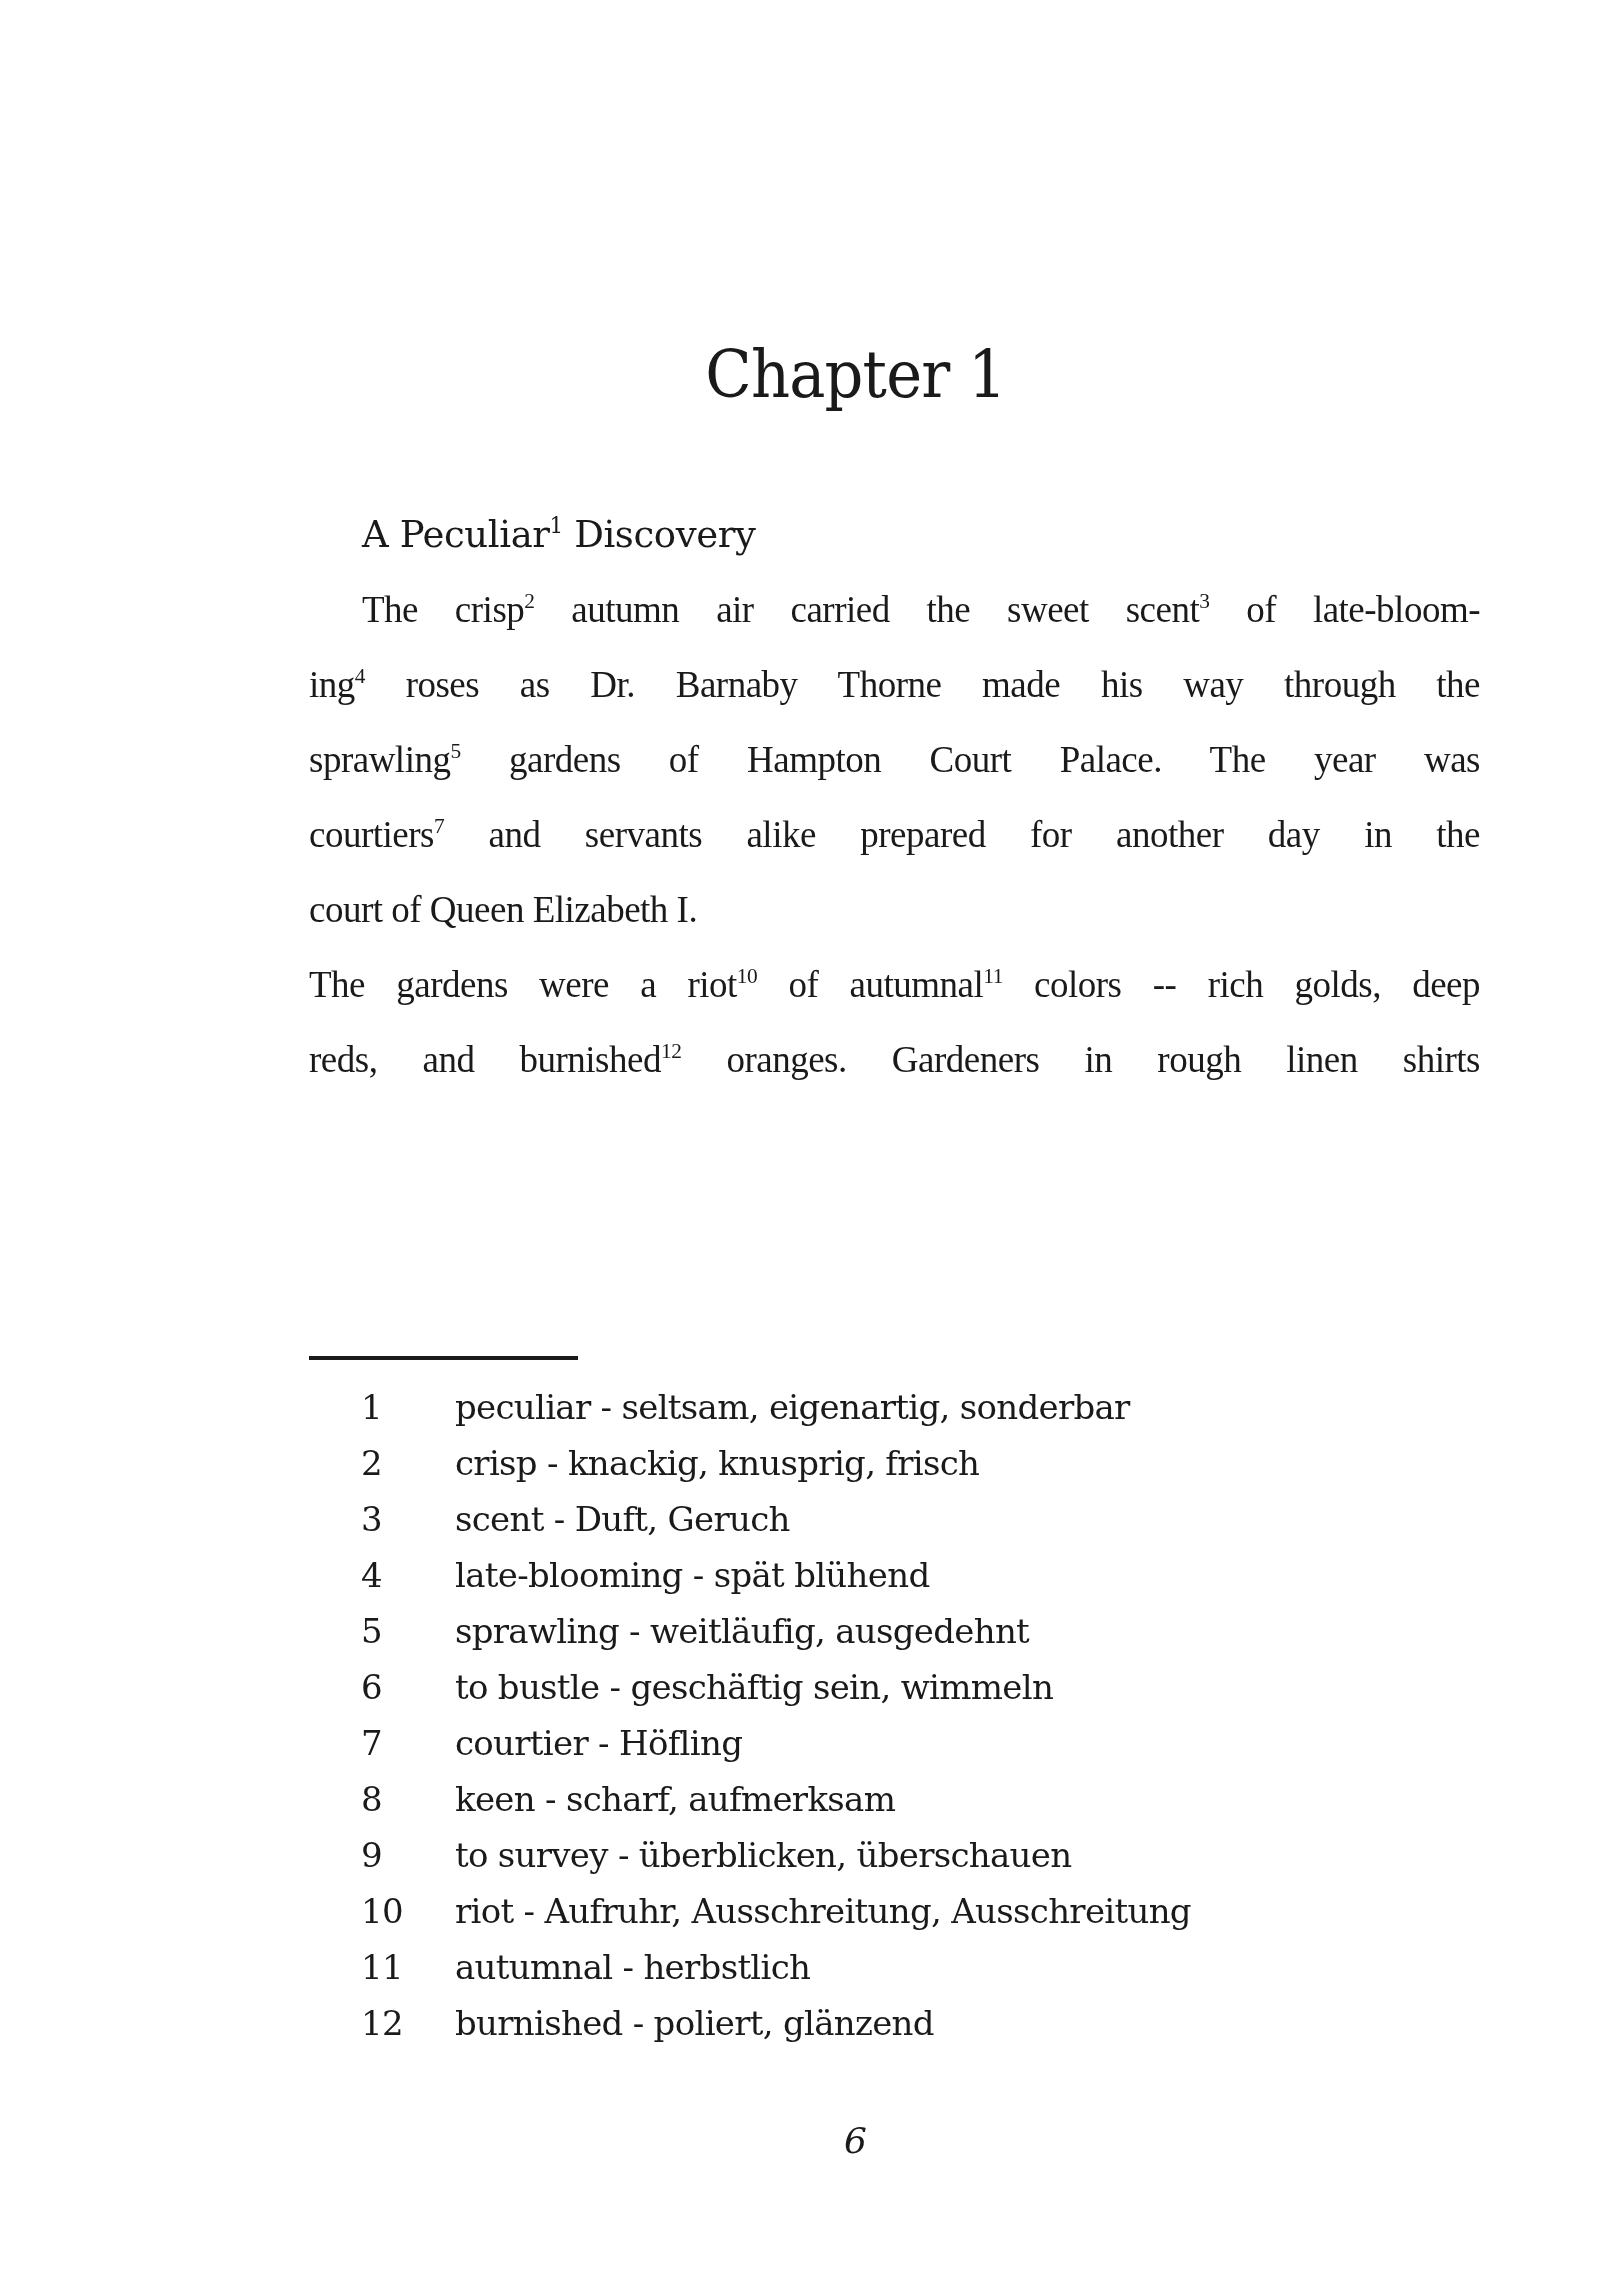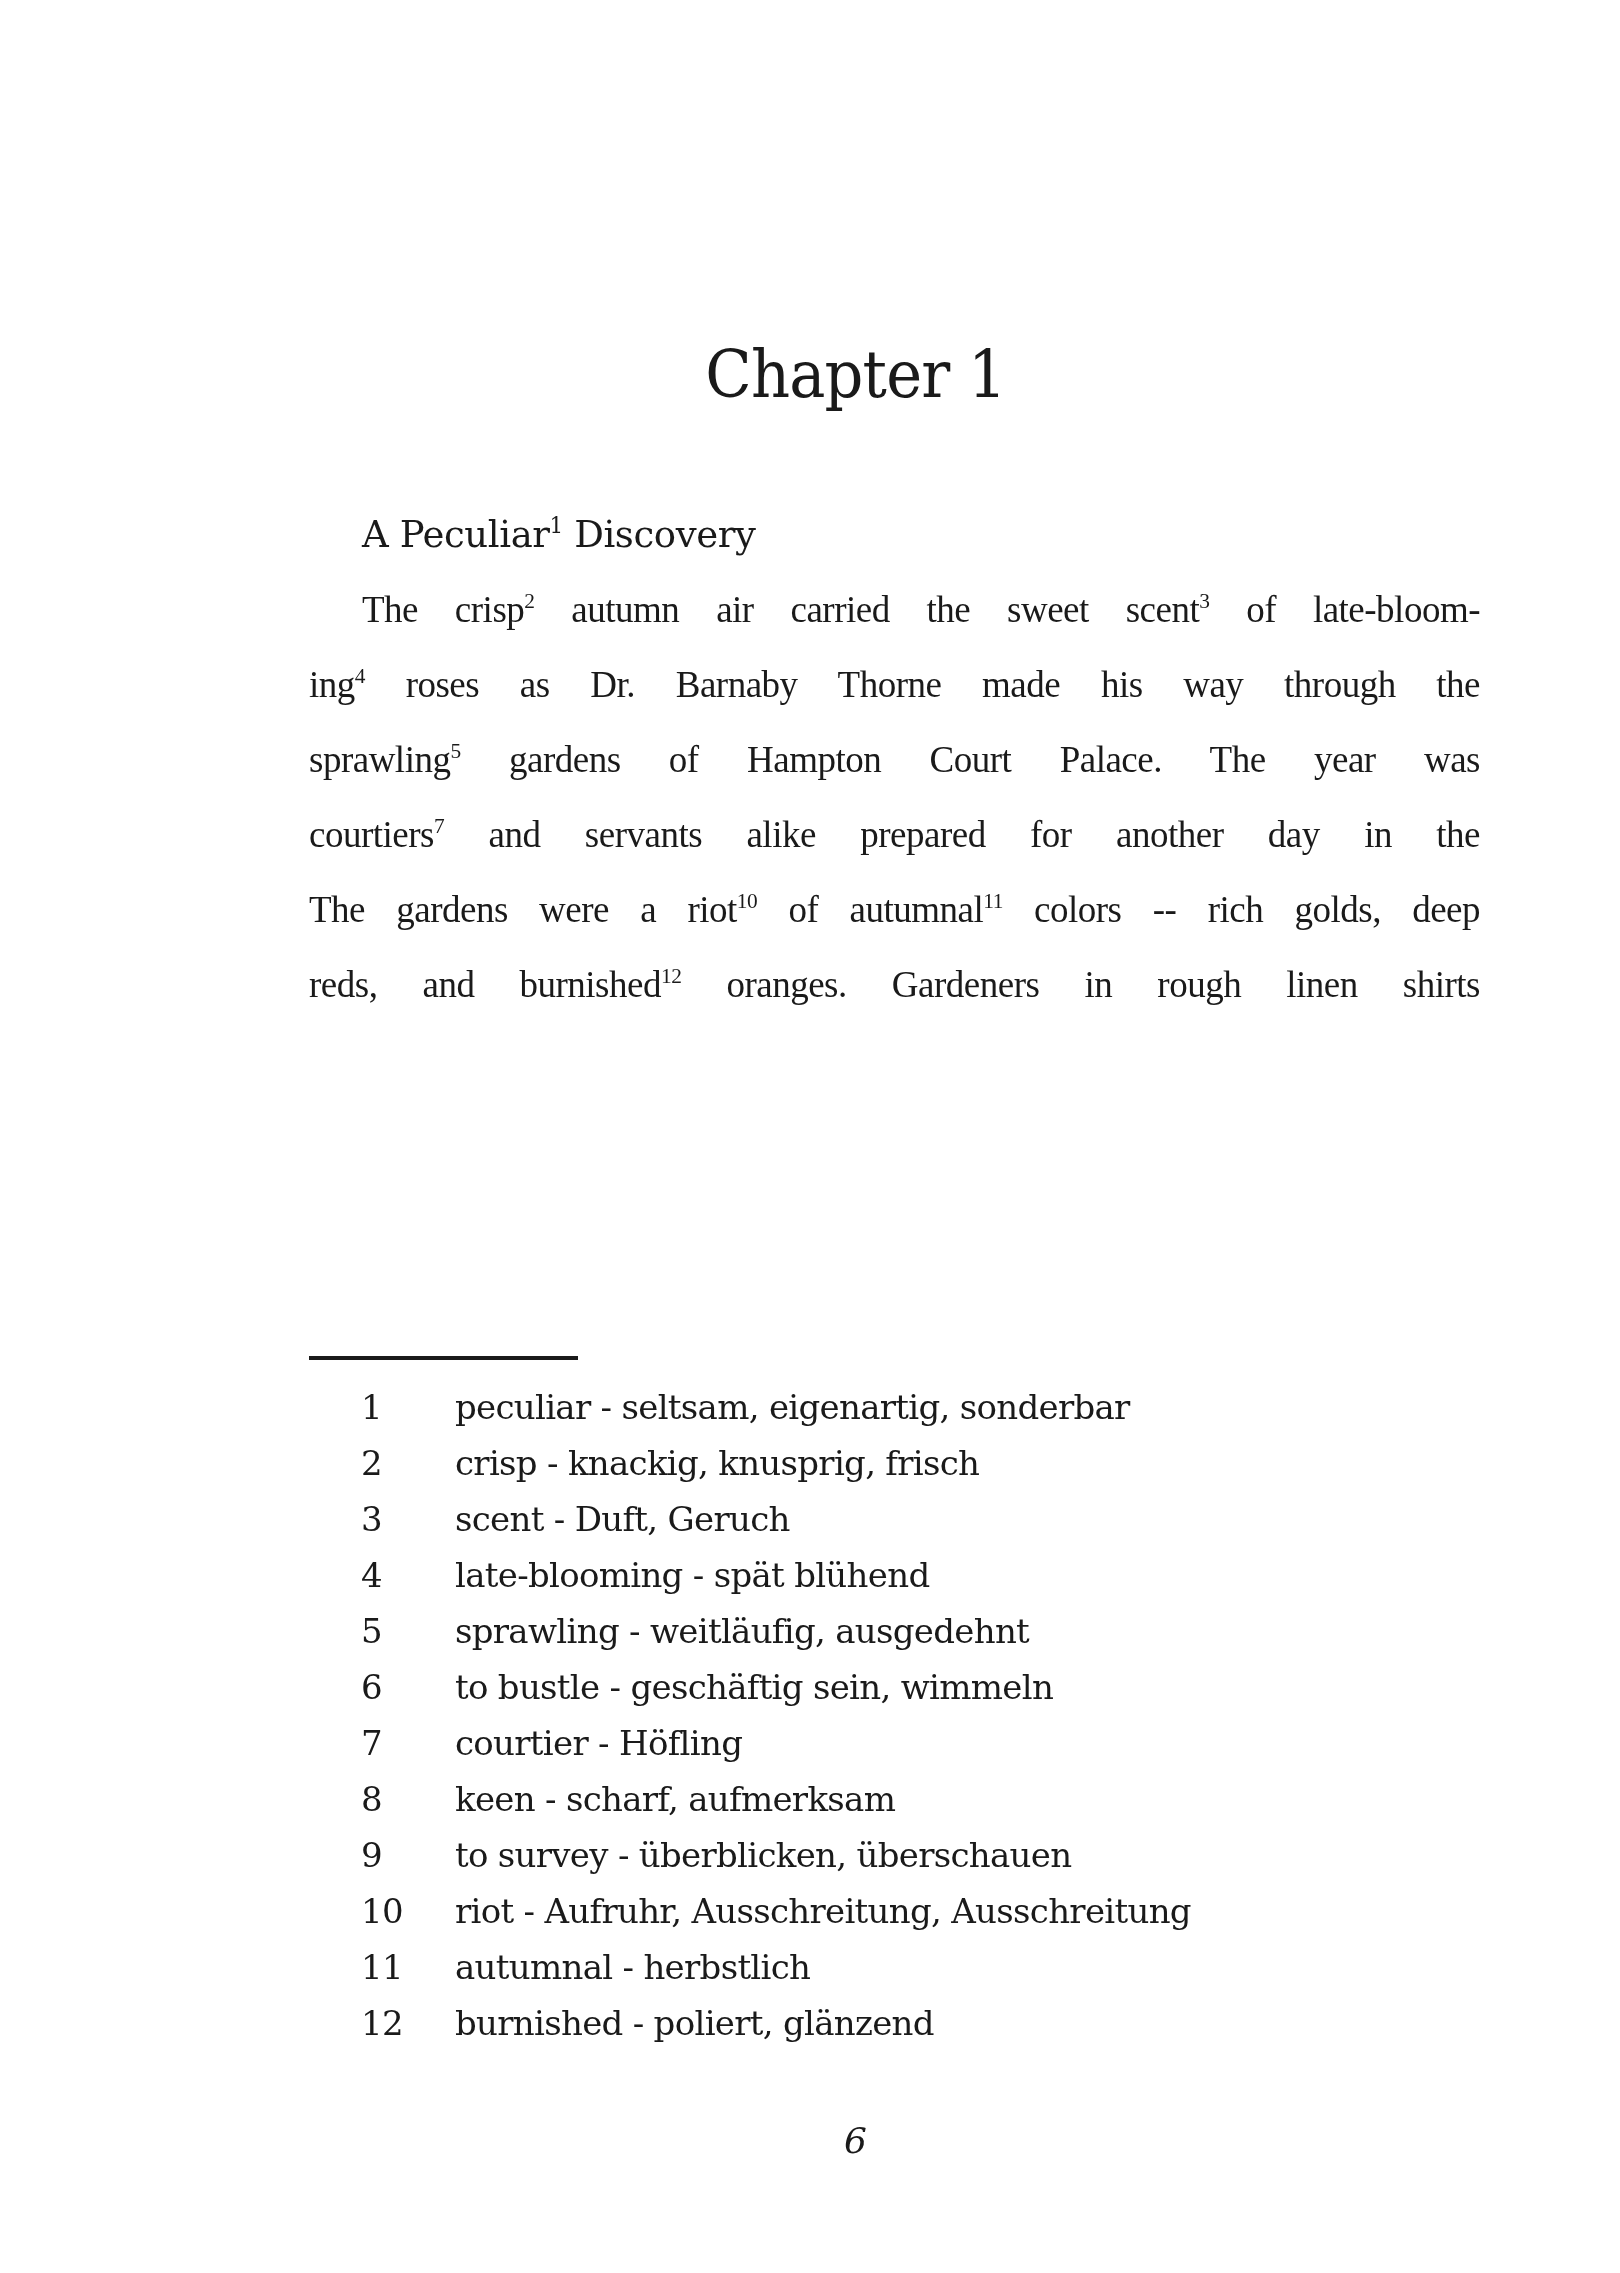--- a/index.html
+++ b/index.html
@@ -116,20 +116,21 @@
 <div class="page">
   <h1 class="chapter-title" style="margin:0;">Chapter 1</h1>
 
   <div class="text-block">
     <div class="section-heading"><span>A Peculiar</span><sup>1</sup><span> Discovery</span></div>
     <div id="lines">
         <div class="line indent"><span>The crisp</span><sup>2</sup><span> autumn air carried the sweet scent</span><sup>3</sup><span> of late-bloom-</span></div>
         <div class="line"><span>ing</span><sup>4</sup><span> roses as Dr. Barnaby Thorne made his way through the</span></div>
         <div class="line"><span>sprawling</span><sup>5</sup><span> gardens of Hampton Court Palace. The year was</span></div>
         <div class="line"><span>courtiers</span><sup>7</sup><span> and servants alike prepared for another day in the</span></div>
+        <div class="line last"><span>court of Queen Elizabeth I.</span></div>
         <div class="line"><span>The gardens were a riot</span><sup>10</sup><span> of autumnal</span><sup>11</sup><span> colors -- rich golds, deep</span></div>
         <div class="line"><span>reds, and burnished</span><sup>12</sup><span> oranges. Gardeners in rough linen shirts</span></div>
       </div>
   </div>
 
   <div class="footnote-rule"></div>
 
   <div class="footnotes">
 
     <div class="fn">

